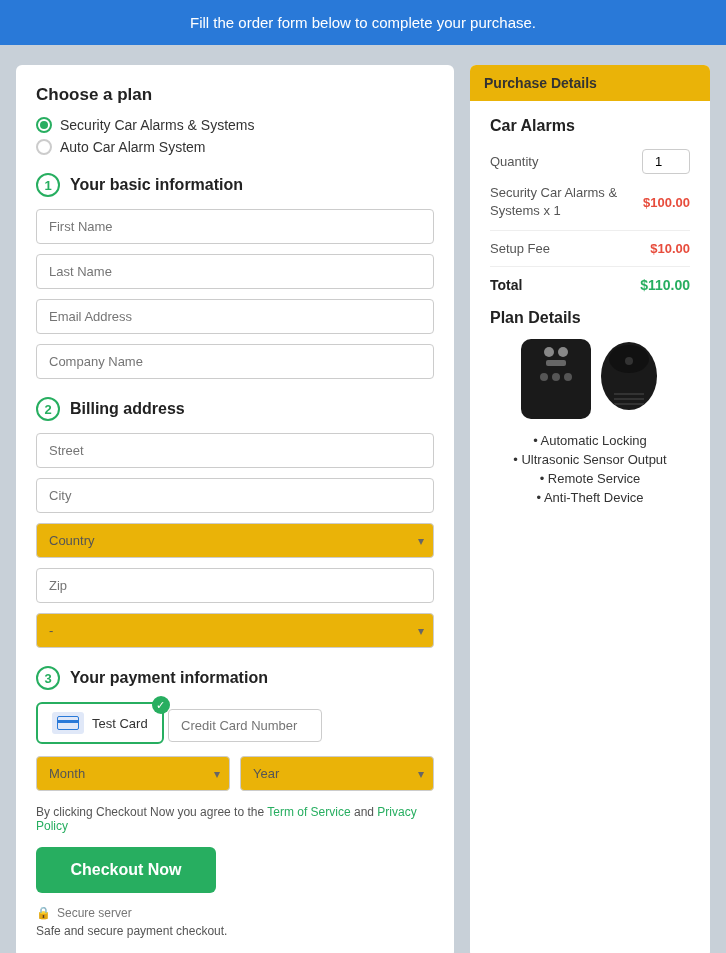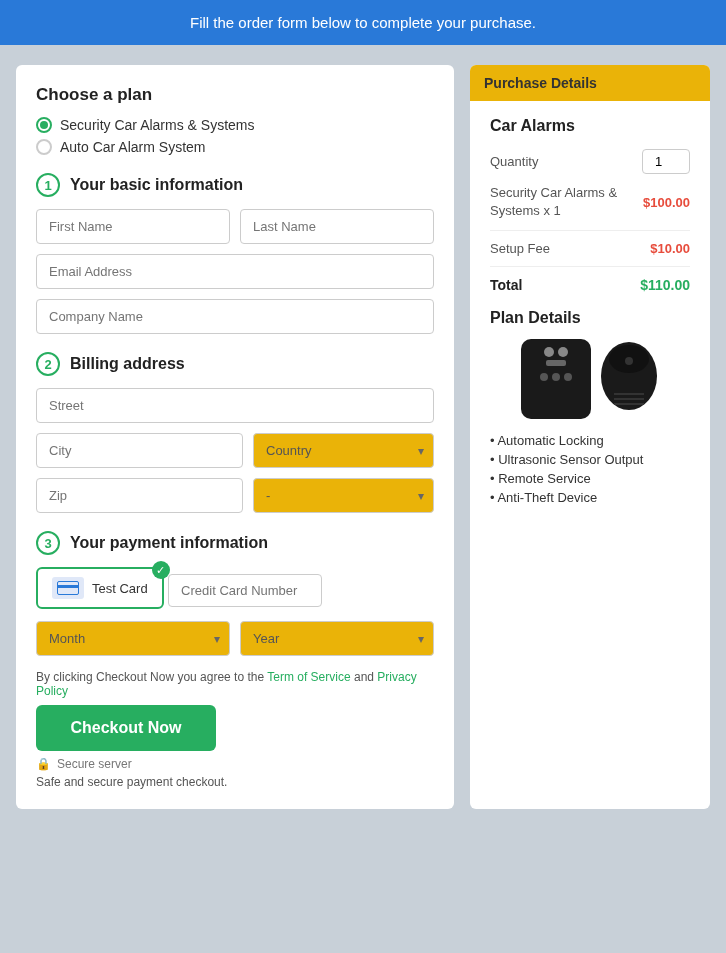--- a/index.html
+++ b/index.html
@@ -98,20 +98,21 @@
     }
     .section-title {
       font-size: 16px;
       font-weight: bold;
       color: #222;
     }
     .form-row {
       display: flex;
       gap: 10px;
       margin-bottom: 10px;
+      flex-direction: column;
     }
     .form-input {
       width: 100%;
       padding: 9px 12px;
       border: 1px solid #ccc;
       border-radius: 4px;
       font-size: 13px;
       color: #555;
       outline: none;
     }
@@ -227,37 +228,37 @@
       position: absolute;
       right: 8px;
       top: 50%;
       transform: translateY(-50%);
       font-size: 16px;
       color: #888;
     }
     .terms-text {
       font-size: 12px;
       color: #555;
-      margin-bottom: 7px;
+      margin-bottom: 14px;
     }
     .terms-text a {
       text-decoration: none;
       color: #27ae60;
     }
     .checkout-btn {
       background: #27ae60;
       color: white;
       border: none;
       border-radius: 6px;
       padding: 14px 30px;
       font-size: 16px;
       font-weight: bold;
       cursor: pointer;
       width: 180px;
-      margin-bottom: 6px;
+      margin-bottom: 13px;
     }
     .secure-row {
       display: flex;
       align-items: center;
       gap: 6px;
       font-size: 12px;
       color: #777;
       margin-bottom: 4px;
     }
     .lock-icon {
@@ -349,20 +350,21 @@
     .remote-btn.lock { background: #888; }
     .remote-arrow {
       width: 20px;
       height: 6px;
       background: #666;
       border-radius: 2px;
     }
     .features-list {
       list-style: none;
       padding: 0;
+      text-align: center;
     }
     .features-list li {
       font-size: 13px;
       color: #333;
       margin-bottom: 4px;
     }
     .features-list li::before {
       content: '• ';
       color: #333;
     }

